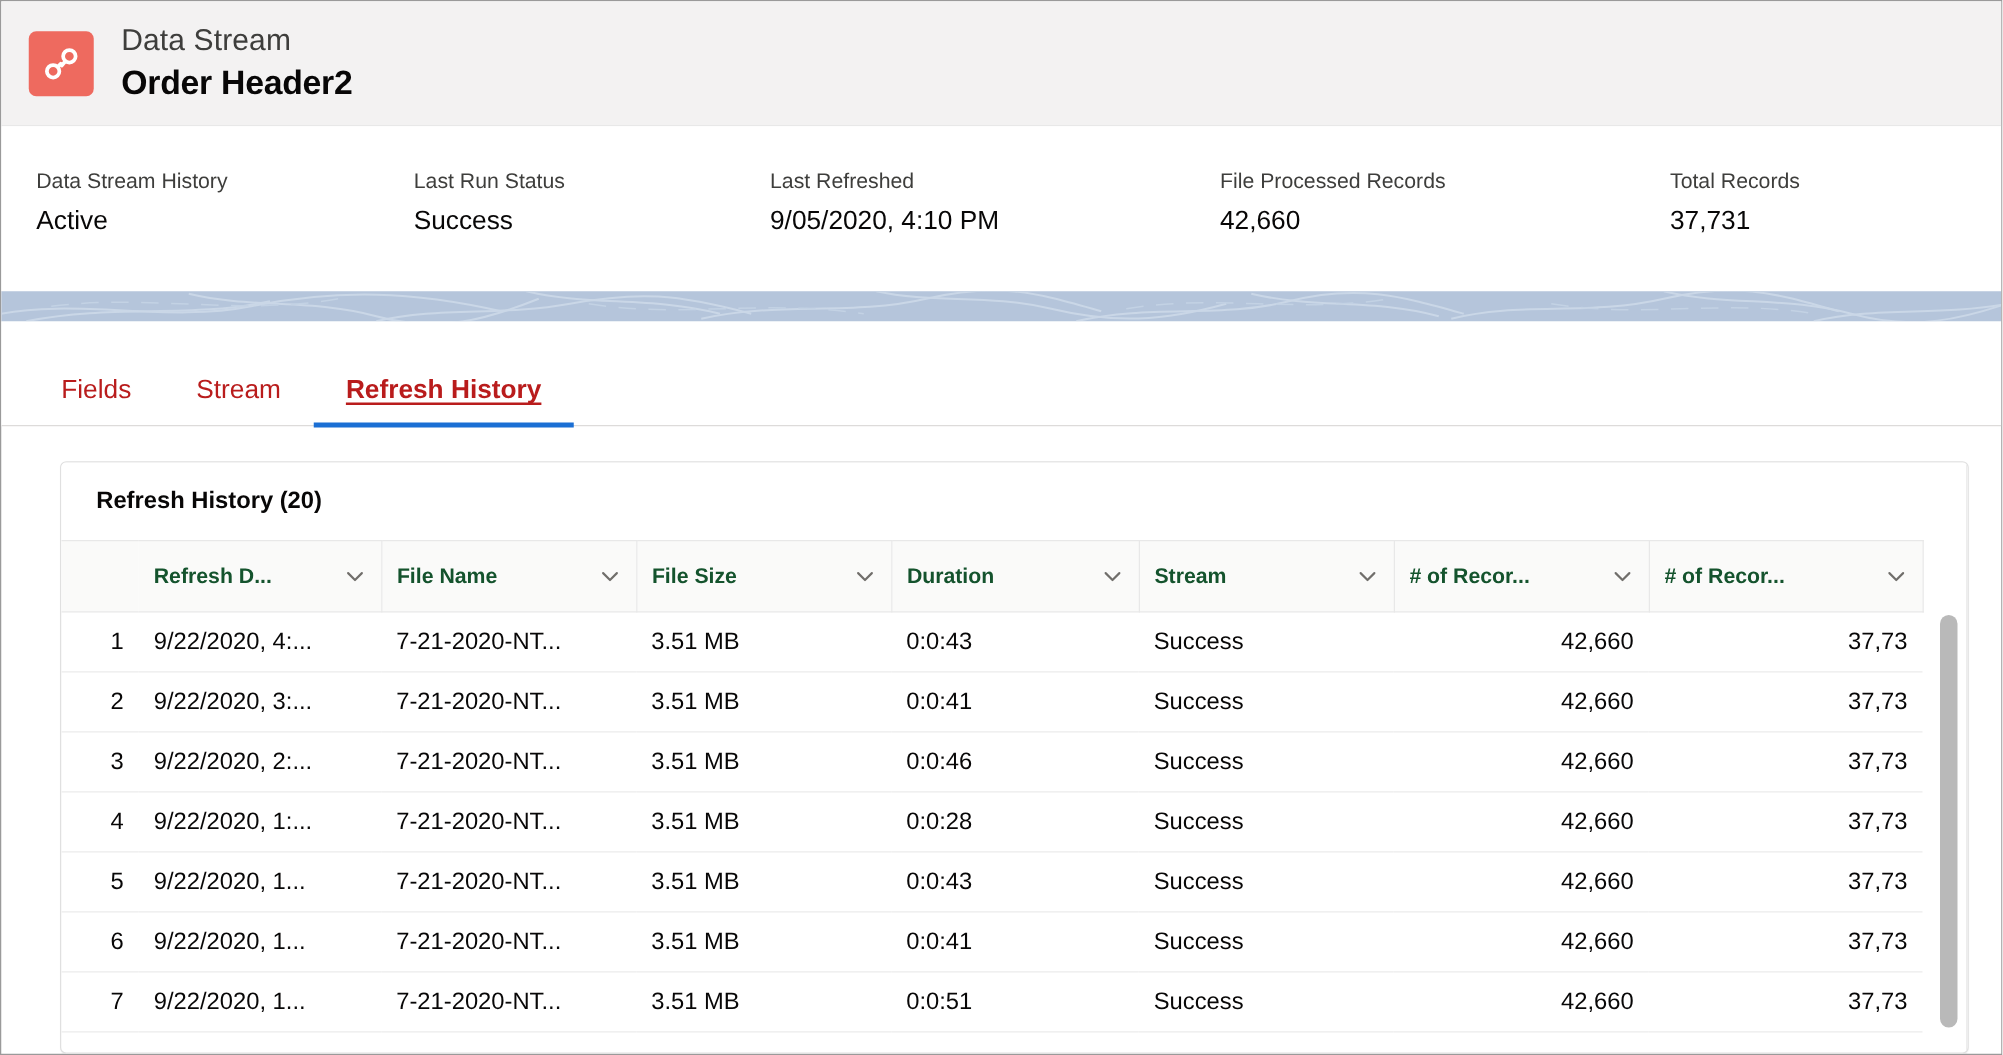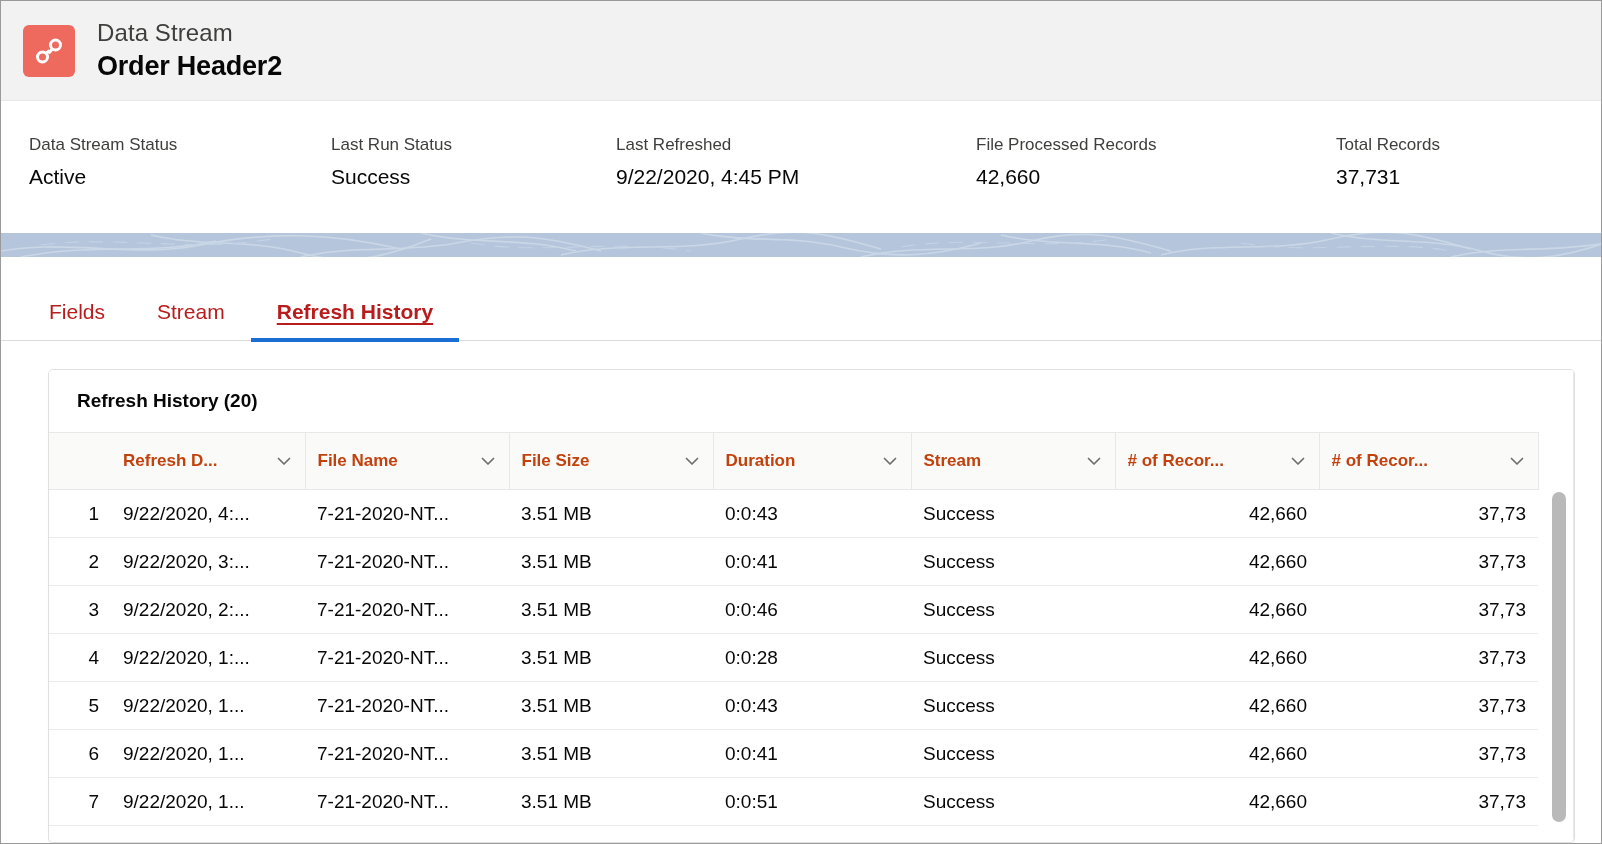--- a/index.html
+++ b/index.html
@@ -167,21 +167,21 @@
     table-layout: fixed;
   }
   table.grid th {
     background: #fafaf9;
     border-top: 1px solid #e8e8e8;
     border-bottom: 1px solid #e8e8e8;
     border-right: 1px solid #e8e8e8;
     height: 57px;
     font-size: 17px;
     font-weight: 700;
-    color: #c2410c;
+    color: #14532d;
     padding: 0 12px;
     text-align: left;
     vertical-align: middle;
     white-space: nowrap;
     overflow: hidden;
     cursor: pointer;
   }
   table.grid th.col-idx {
     border-right: none;
     background: #fafaf9;
@@ -275,30 +275,30 @@
       </svg>
     </div>
     <div class="header-text">
       <div class="header-eyebrow">Data Stream</div>
       <div class="header-title">Order Header2</div>
     </div>
   </div>
 
   <div class="highlights">
     <div class="hl-item">
-      <div class="hl-label">Data Stream Status</div>
+      <div class="hl-label">Data Stream History</div>
       <div class="hl-value">Active</div>
     </div>
     <div class="hl-item">
       <div class="hl-label">Last Run Status</div>
       <div class="hl-value">Success</div>
     </div>
     <div class="hl-item">
       <div class="hl-label">Last Refreshed</div>
-      <div class="hl-value">9/22/2020, 4:45 PM</div>
+      <div class="hl-value">9/05/2020, 4:10 PM</div>
     </div>
     <div class="hl-item">
       <div class="hl-label">File Processed Records</div>
       <div class="hl-value">42,660</div>
     </div>
     <div class="hl-item">
       <div class="hl-label">Total Records</div>
       <div class="hl-value">37,731</div>
     </div>
   </div>

